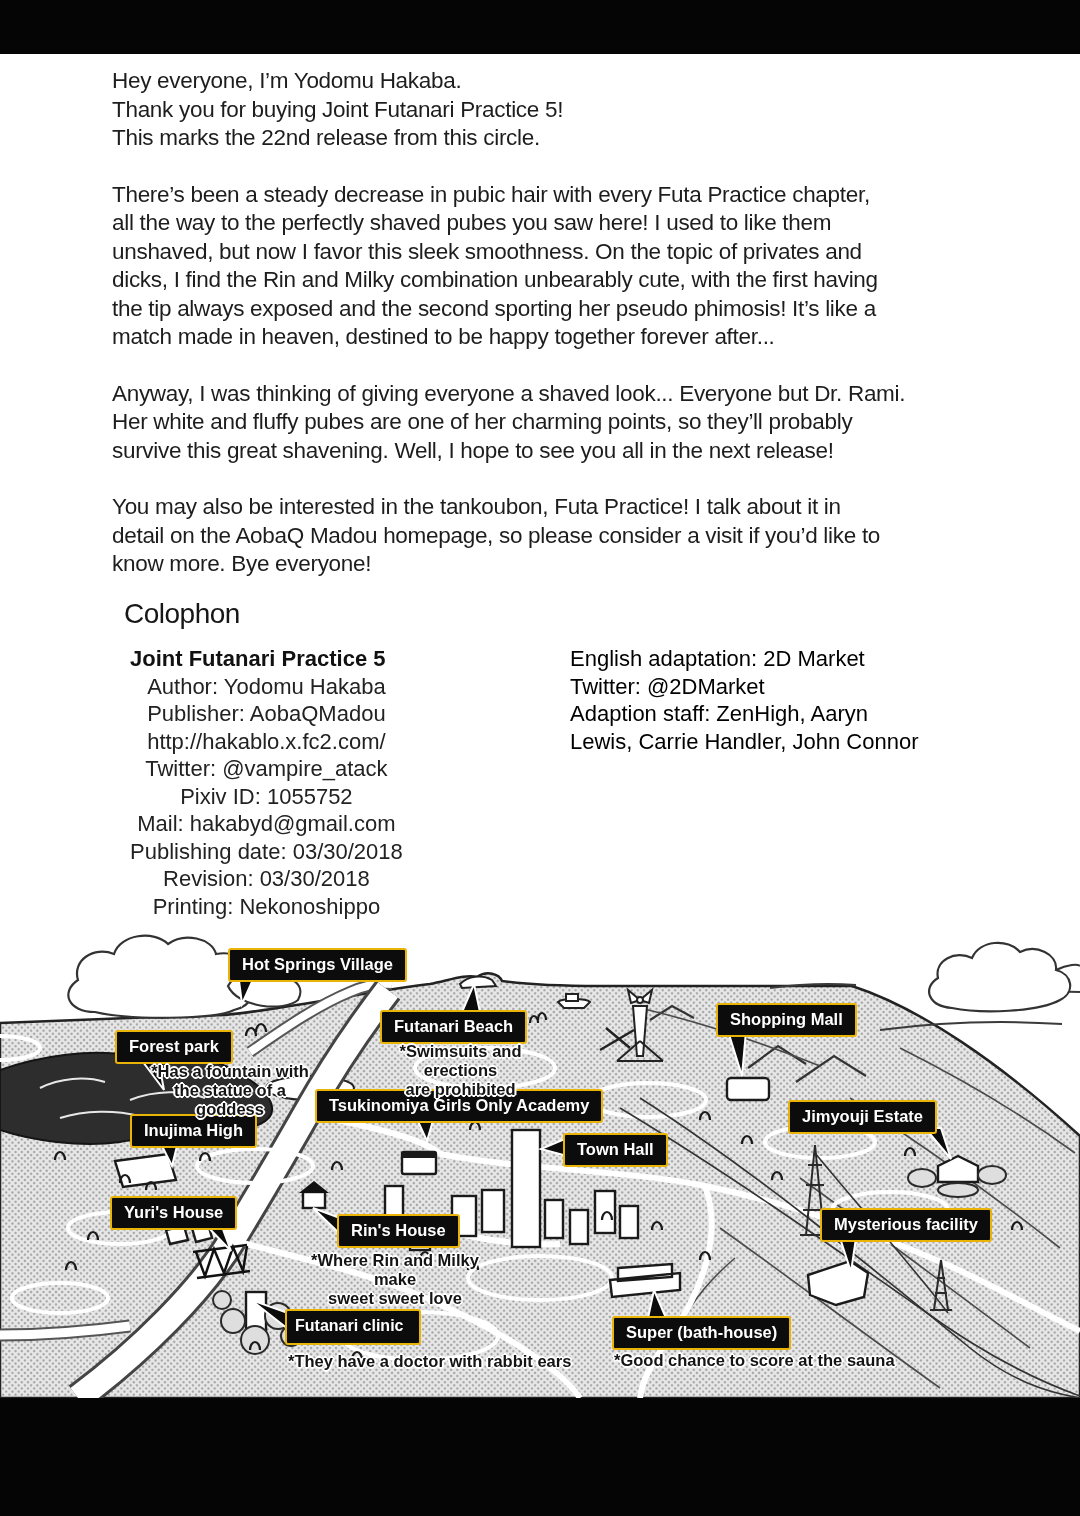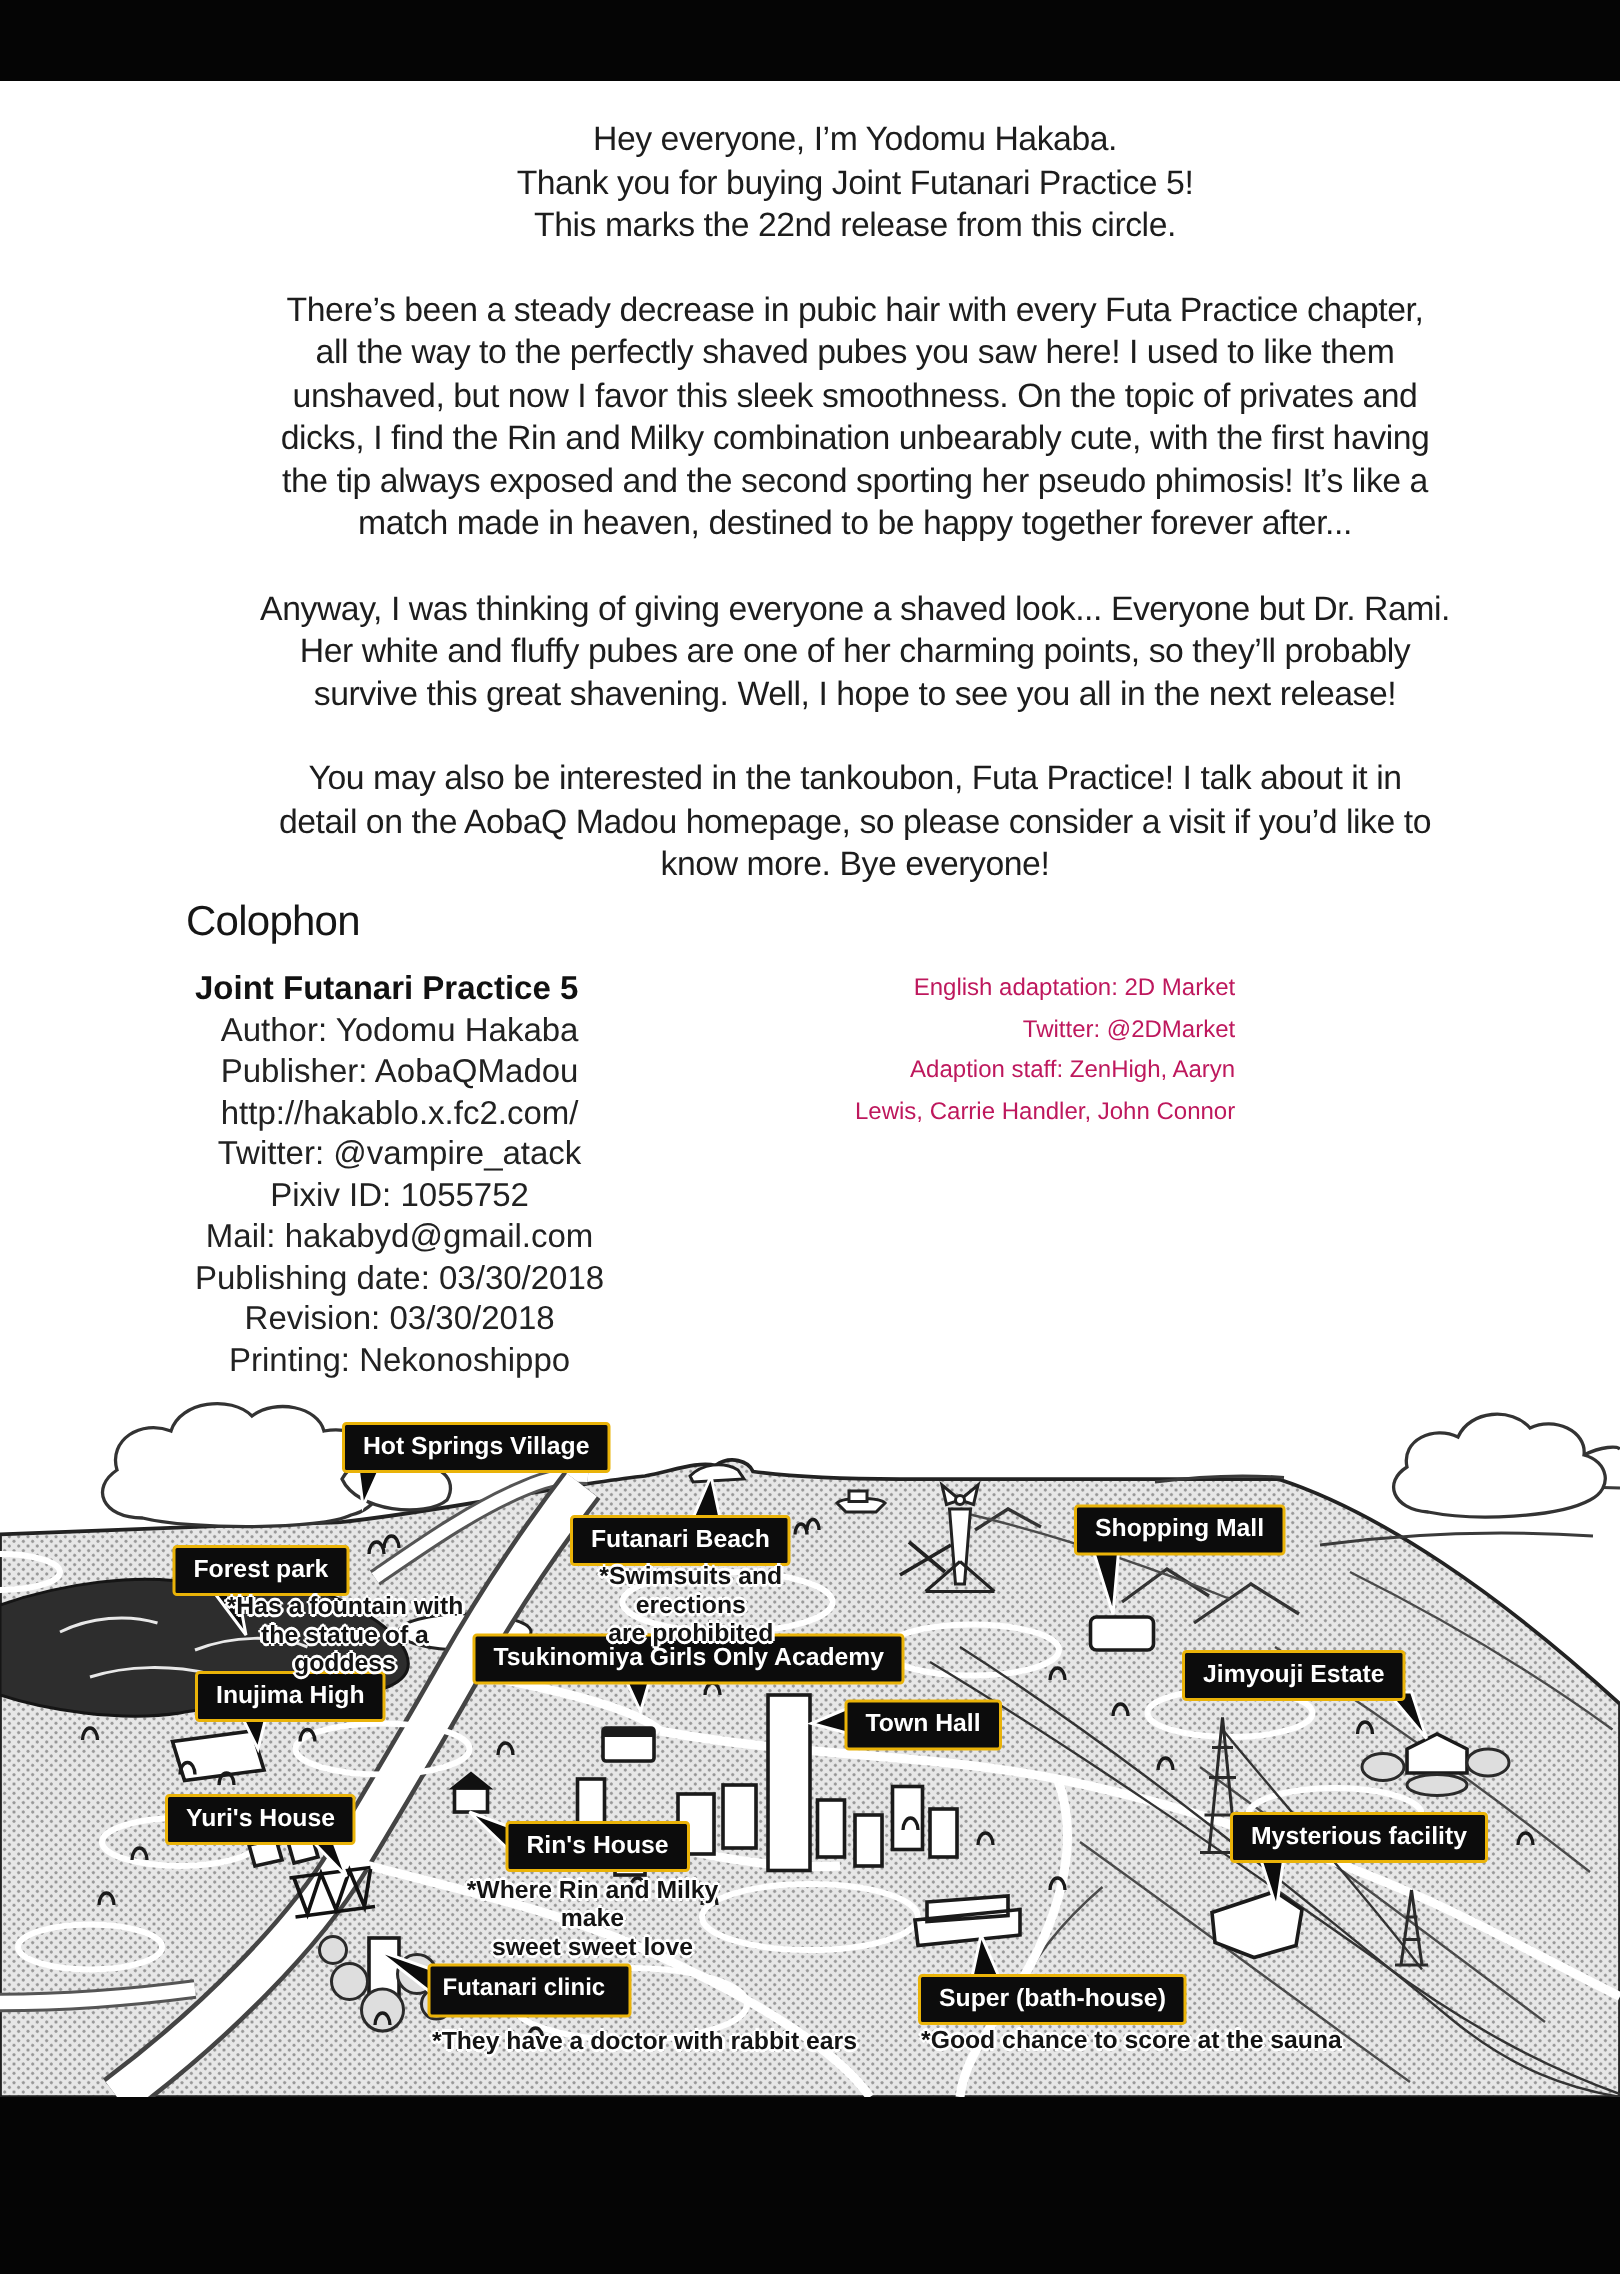--- a/index.html
+++ b/index.html
@@ -7,30 +7,30 @@
     width:1080px;height:1516px;position:relative;background:#ffffff;
     font-family:"Liberation Sans",sans-serif;color:#1c1c1c;overflow:hidden;
   }
   .bar{position:absolute;left:0;width:1080px;background:#050505;}
   .bar-top{top:0;height:54px;}
   .bar-bottom{top:1398px;height:118px;}
 
   
   .intro{position:absolute;left:112px;top:63px;width:916px;
     font-size:22.5px;line-height:28.5px;letter-spacing:-0.3px;color:#1d1d1d;}
-  .intro p{margin:16px 0 28px 0;white-space:pre-line;text-align:center;}
+  .intro p{margin:4px 0 28px 0;white-space:pre-line;}
 
   
   .colophon-heading{position:absolute;left:124px;top:598px;font-size:28px;
     letter-spacing:-0.5px;color:#161616;}
   .col-left{position:absolute;left:130px;top:645px;font-size:22px;line-height:27.5px;color:#222;}
   .col-left .col-title{font-weight:700;color:#111;}
   .col-left .col-lines{white-space:pre-line;text-align:center;}
-  .col-right{position:absolute;left:570px;top:645px;font-size:16px;line-height:27.5px;
-    color:#be185d;white-space:pre-line;text-align:right;}
+  .col-right{position:absolute;left:570px;top:645px;font-size:22px;line-height:27.5px;
+    color:#000000;white-space:pre-line;}
 
   
   .map{position:absolute;left:0;top:928px;width:1080px;height:470px;}
   .map svg{position:absolute;left:0;top:0;}
   .map-label{position:absolute;background:#0c0c0c;color:#fff;font-weight:700;
     font-size:16.5px;line-height:1;padding:6px 12px 7px 12px;border:2px solid #eab308;
     border-radius:3px;white-space:nowrap;z-index:3;}
   .map-label.big{font-size:16px;padding:7px 16px 9px 8px;text-align:center;}
   .map-note{position:absolute;font-weight:700;font-size:16.5px;
     line-height:19px;color:#141414;text-align:center;white-space:pre-line;z-index:3;

